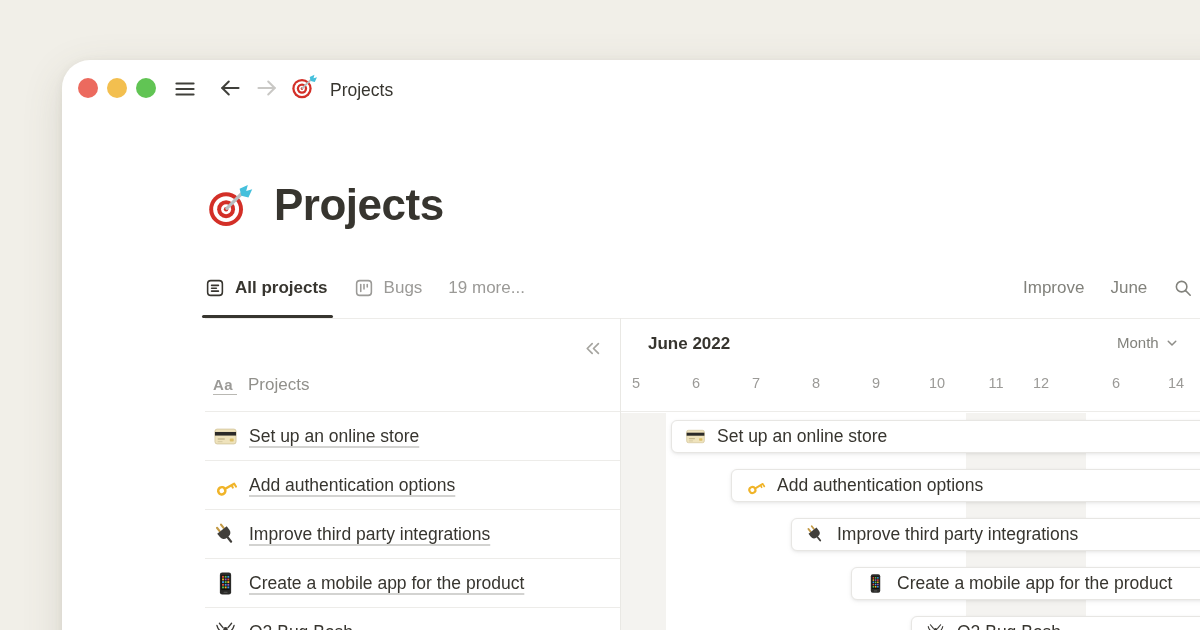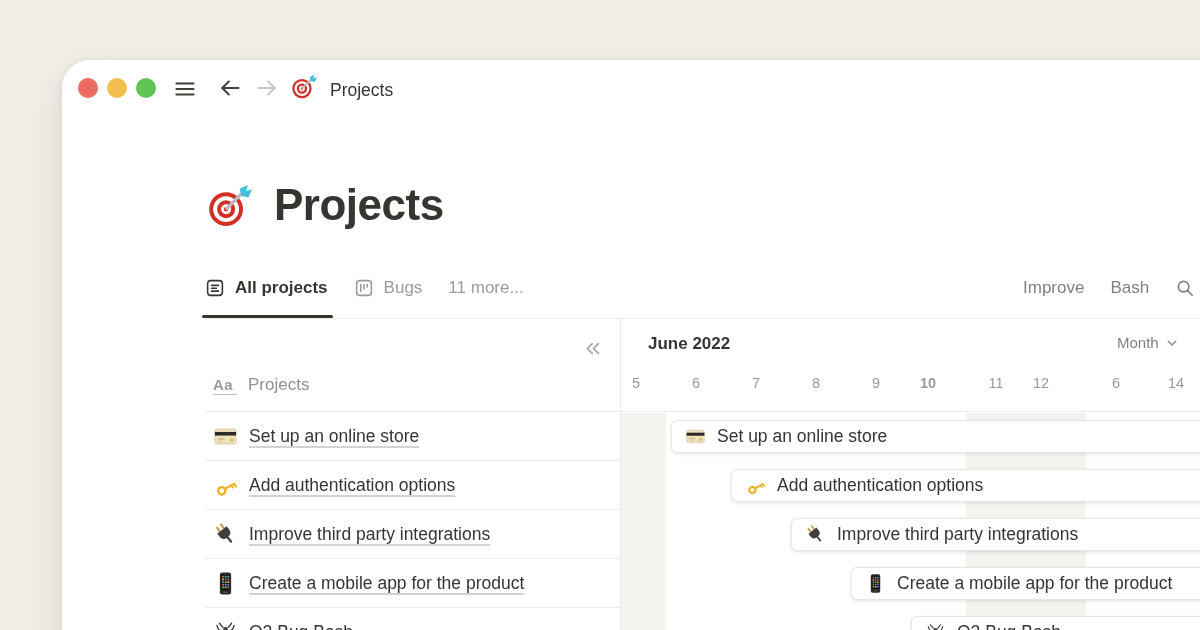--- a/index.html
+++ b/index.html
@@ -142,25 +142,25 @@
                 <svg viewBox="0 0 32 32" fill="none" stroke="#9B9A97" stroke-width="2.5" stroke-linecap="round" stroke-linejoin="round">
                   <rect x="4.2" y="4.2" width="23.6" height="23.6" rx="5"></rect>
                   <path d="M10.8 10.5 V21.5"></path>
                   <path d="M16 10.5 V17.5"></path>
                   <path d="M21.2 10.5 V14.5"></path>
                 </svg>
               </span>
               <span class="tab-label">Bugs</span>
             </div>
           </div>
-        <span class="overflow">11 more...</span>
+        <span class="overflow">19 more...</span>
       </div>
       <div class="tab-actions">
         <span class="action">Improve</span>
-        <span class="action">Bash</span>
+        <span class="action">June</span>
         <span class="icon action-icon">
             <svg viewBox="0 0 32 32" fill="none" stroke="#82827C" stroke-width="2.5" stroke-linecap="round">
               <circle cx="13.8" cy="13.8" r="8.4"></circle>
               <path d="M20.2 20.2 L27.5 27.5"></path>
             </svg>
           </span>
       </div>
     </div>
 
     <div class="list-panel">
@@ -267,21 +267,21 @@
               <path d="M8.5 12.5 L16 20 L23.5 12.5"></path>
             </svg>
           </span>
       </div>
       <div class="date-row">
           <span class="date-cell" style="left: -15px;">5</span>
           <span class="date-cell" style="left: 45px;">6</span>
           <span class="date-cell" style="left: 105px;">7</span>
           <span class="date-cell" style="left: 165px;">8</span>
           <span class="date-cell" style="left: 225px;">9</span>
-          <span class="date-cell" style="left: 277px; font-weight: bold;">10</span>
+          <span class="date-cell" style="left: 286px;">10</span>
           <span class="date-cell" style="left: 345px;">11</span>
           <span class="date-cell" style="left: 390px;">12</span>
           <span class="date-cell" style="left: 465px;">6</span>
           <span class="date-cell" style="left: 525px;">14</span>
         </div>
       <div class="tl-body">
           <div class="weekend" style="left: -15px;"></div>
           <div class="weekend" style="left: 345px;"></div>
           <div class="weekend" style="left: 405px;"></div>
           <div class="tl-bar" style="left: 50px; top: 8px;">

